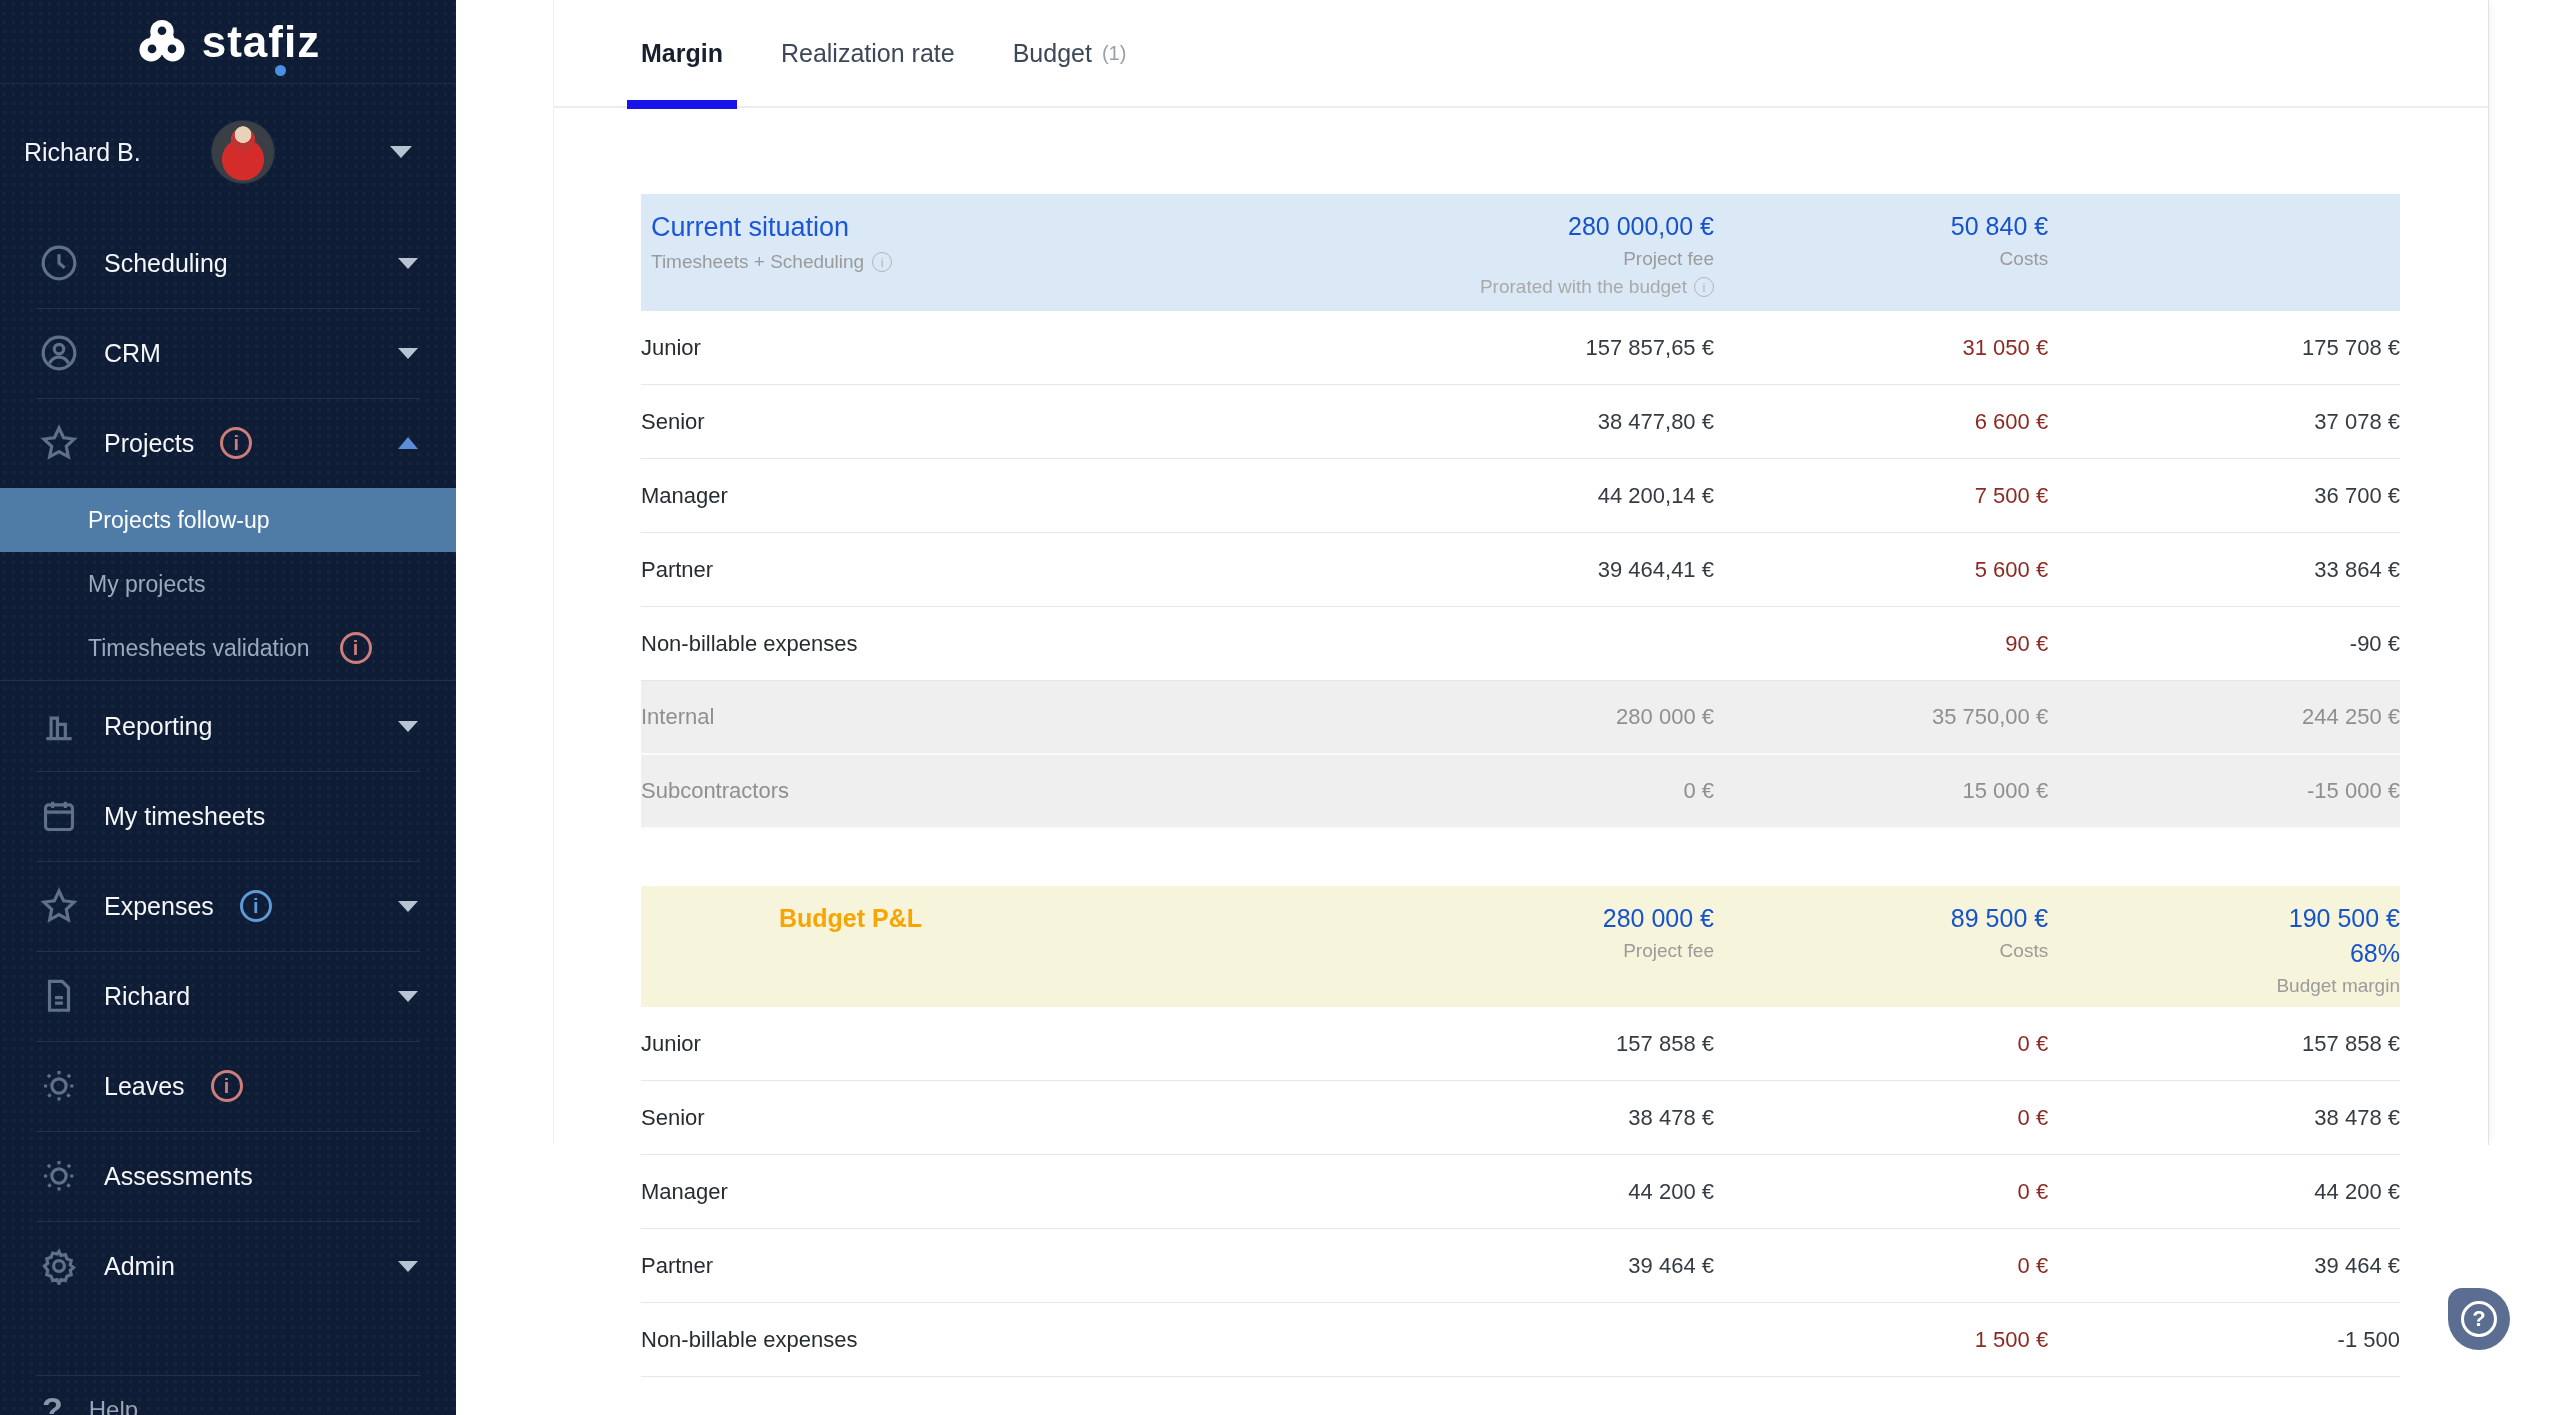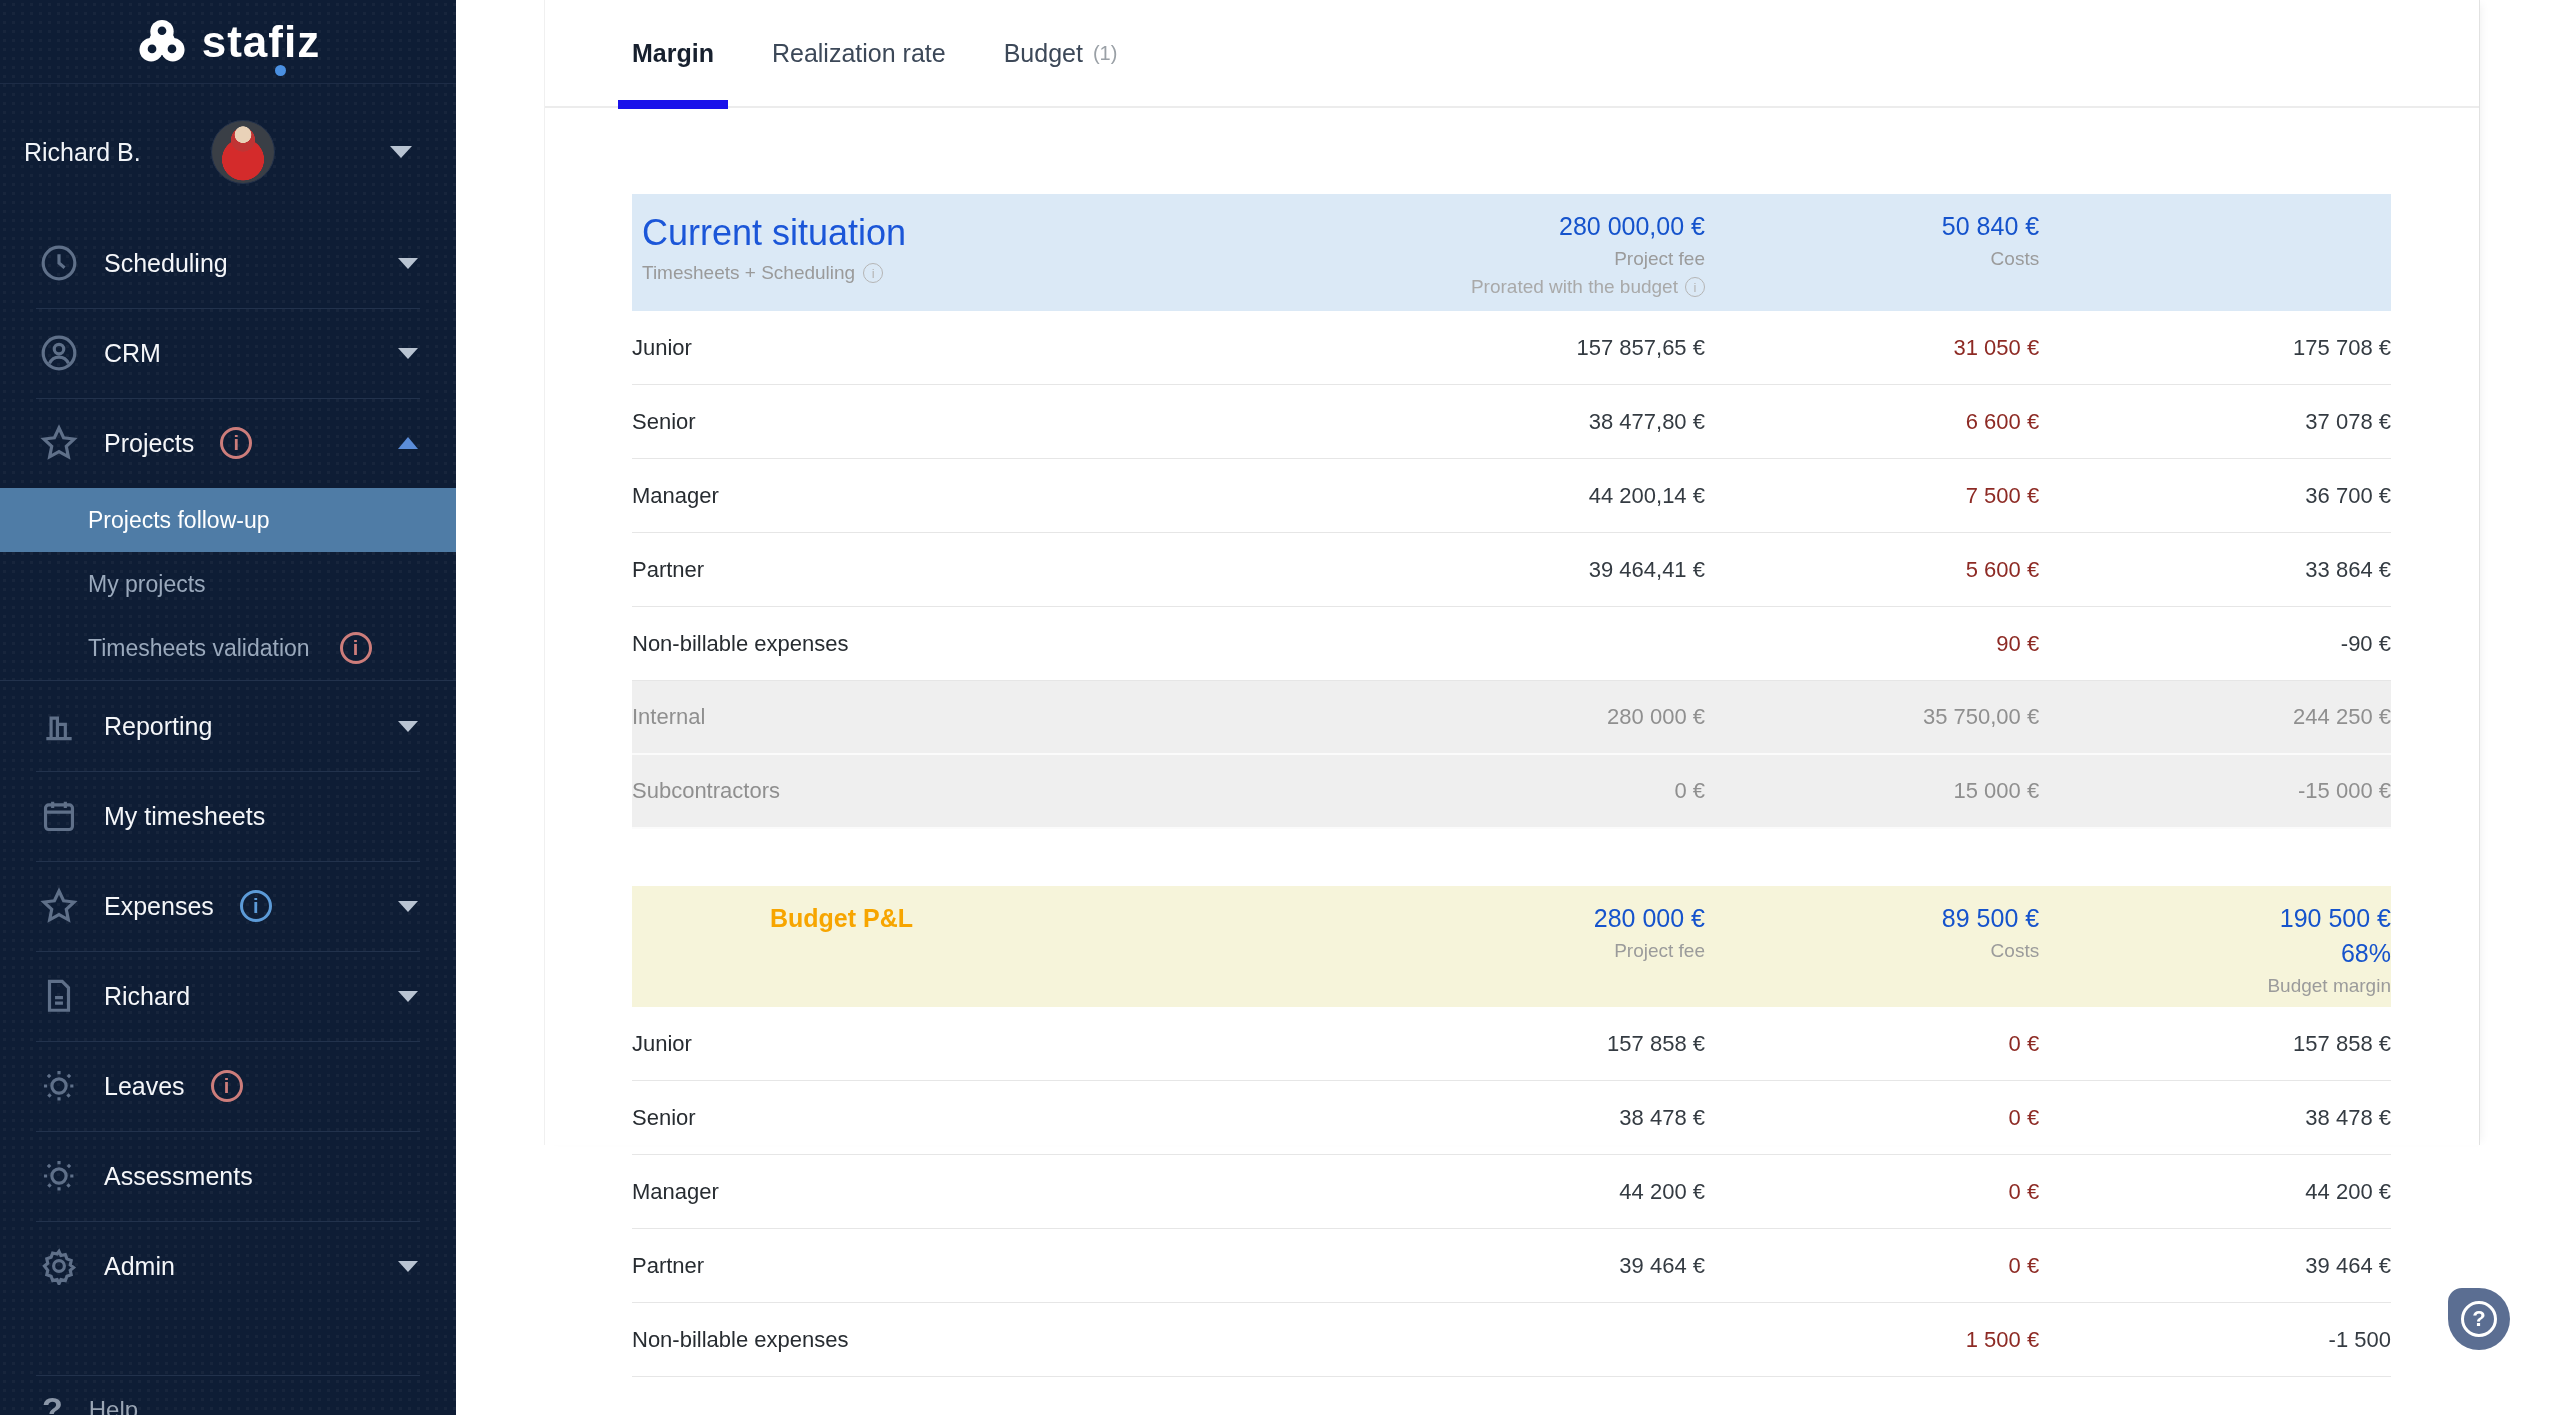--- a/index.html
+++ b/index.html
@@ -48,42 +48,42 @@
                 font-size:23px; color:#9aa9bc; }
   .submenu li.active { background:#4f7ca6; color:#ffffff; }
   .submenu .info-badge { margin-left:30px; }
   .sidebar-help { position:absolute; left:0; right:0; bottom:-14px; border-top:1px solid #22324c;
                   margin:0 36px; padding:14px 0 0 6px; display:flex; align-items:center; }
   .help-q { font-size:34px; font-weight:bold; color:#8b97a8; margin-right:26px; }
   .help-label { font-size:24px; color:#9aa5b4; }
 
   
   .main { position:absolute; left:456px; top:0; width:2104px; height:1415px; background:#fff; }
-  .card { position:absolute; left:88px; top:0; width:1936px; height:1145px; background:#fff;
+  .card { position:absolute; left:97px; top:0; width:1936px; height:1145px; background:#fff;
           border-left:1px solid #f0f0f0; border-right:1px solid #e2e2e2;
           box-shadow:6px 0 8px -4px rgba(0,0,0,0.05); }
 
   .tabbar { height:108px; border-bottom:2px solid #ececec; display:flex; align-items:center;
             padding-left:73px; }
   .tab { position:relative; height:108px; display:flex; align-items:center; padding:0 14px;
          margin-right:30px; font-size:25px; color:#3c4858; cursor:pointer; }
   .tab.active { font-weight:bold; color:#17202e; }
   .tab.active::after { content:""; position:absolute; left:0; right:0; bottom:-2px; height:9px;
                        background:#1a12ea; }
   .tab-badge { font-size:20px; color:#9aa0a6; margin-left:10px; }
 
   .tables { padding:86px 88px 0 87px; }
   .grid-row { display:grid; grid-template-columns:35% 26% 19% 20%; }
 
   .thead { padding:14px 0 10px 0; min-height:117px; }
   .thead.blue { background:#dbe9f6; }
   .thead.yellow { background:#f6f4da; }
   .hc { padding-top:4px; }
   .hc.right { text-align:right; }
-  .h-title { font-size:36px; color:#1b56d8; padding-left:10px; }
+  .h-title { font-size:27px; color:#1b56d8; padding-left:10px; }
   .h-title.orange { color:#f7a500; font-weight:bold; font-size:25px; padding-left:138px; }
   .h-sub { font-size:19px; color:#9a9a9a; padding-left:10px; margin-top:8px; display:flex; align-items:center; gap:8px; }
   .h-val { font-size:25px; color:#1553cc; }
   .h-cap { font-size:19px; color:#9b9b9b; margin-top:7px; }
   .h-note { font-size:19px; color:#a9a9a9; margin-top:6px; display:flex; justify-content:flex-end; align-items:center; gap:7px; }
   .h-pct { font-size:25px; color:#1553cc; margin-top:6px; }
   .info-dot { display:inline-flex; width:20px; height:20px; border:1.5px solid #b5b5b5; border-radius:50%;
               color:#b5b5b5; font-size:13px; align-items:center; justify-content:center; flex:0 0 20px; }
 
   .trow { height:74px; border-bottom:1px solid #e6e6e6; align-items:center; }

